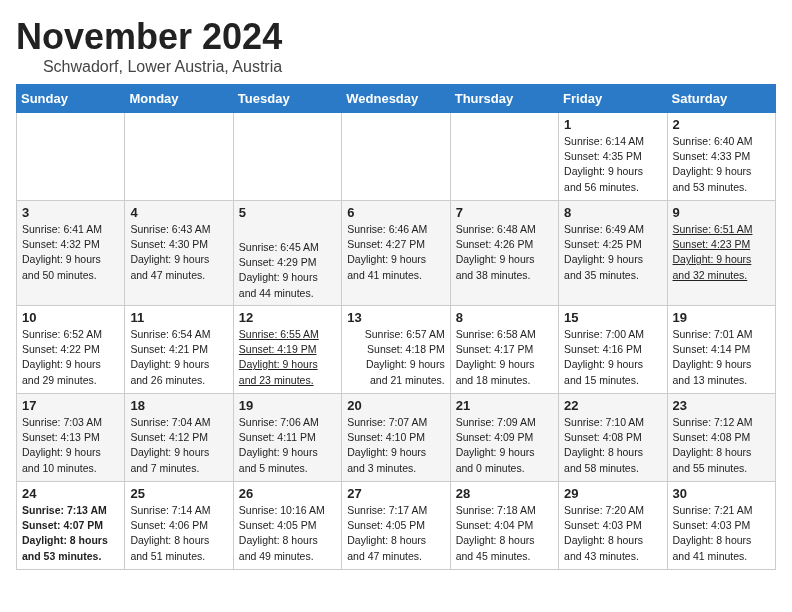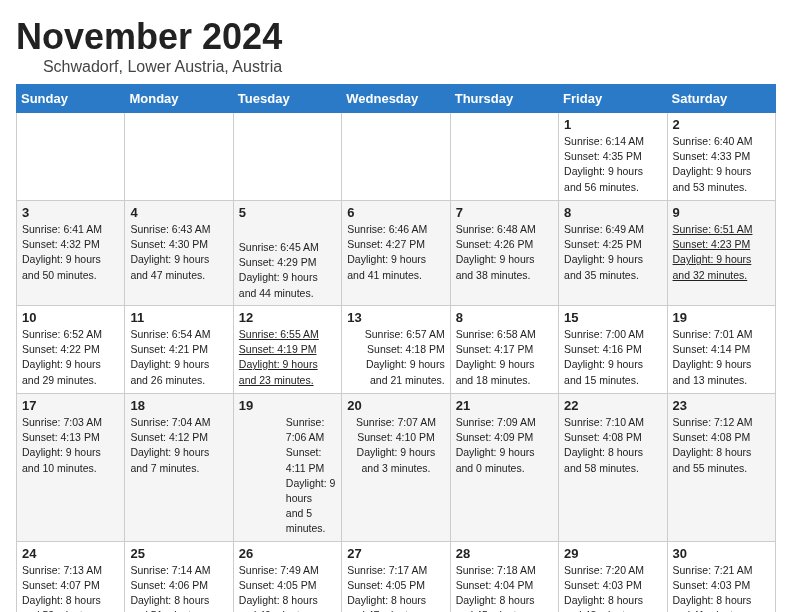--- a/index.html
+++ b/index.html
@@ -256,28 +256,28 @@
           </td>
           <td>
             <span class="day-num">18</span>
             <div class="day-info" style="white-space: pre-line;">Sunrise: 7:04 AM
 Sunset: 4:12 PM
 Daylight: 9 hours
 and 7 minutes.</div>
           </td>
           <td>
             <span class="day-num">19</span>
-            <div class="day-info" style="white-space: pre-line; margin-left: 47px;">Sunrise: 7:06 AM
+            <div class="day-info" style="white-space: pre-line;">Sunrise: 7:06 AM
 Sunset: 4:11 PM
 Daylight: 9 hours
 and 5 minutes.</div>
           </td>
           <td>
             <span class="day-num">20</span>
-            <div class="day-info" style="white-space: pre-line; text-align: center;">Sunrise: 7:07 AM
+            <div class="day-info" style="white-space: pre-line;">Sunrise: 7:07 AM
 Sunset: 4:10 PM
 Daylight: 9 hours
 and 3 minutes.</div>
           </td>
           <td>
             <span class="day-num">21</span>
             <div class="day-info" style="white-space: pre-line;">Sunrise: 7:09 AM
 Sunset: 4:09 PM
 Daylight: 9 hours
 and 0 minutes.</div>
@@ -293,35 +293,35 @@
             <span class="day-num">23</span>
             <div class="day-info" style="white-space: pre-line;">Sunrise: 7:12 AM
 Sunset: 4:08 PM
 Daylight: 8 hours
 and 55 minutes.</div>
           </td>
         </tr>
         <tr>
           <td>
             <span class="day-num">24</span>
-            <div class="day-info" style="white-space: pre-line;">Sunrise: 7:13 AM
+            <div class="day-info" style="white-space: pre-line; font-weight: bold;">Sunrise: 7:13 AM
 Sunset: 4:07 PM
 Daylight: 8 hours
 and 53 minutes.</div>
           </td>
           <td>
             <span class="day-num">25</span>
             <div class="day-info" style="white-space: pre-line;">Sunrise: 7:14 AM
 Sunset: 4:06 PM
 Daylight: 8 hours
 and 51 minutes.</div>
           </td>
           <td>
             <span class="day-num">26</span>
-            <div class="day-info" style="white-space: pre-line;">Sunrise: 7:49 AM
+            <div class="day-info" style="white-space: pre-line;">Sunrise: 10:16 AM
 Sunset: 4:05 PM
 Daylight: 8 hours
 and 49 minutes.</div>
           </td>
           <td>
             <span class="day-num">27</span>
             <div class="day-info" style="white-space: pre-line;">Sunrise: 7:17 AM
 Sunset: 4:05 PM
 Daylight: 8 hours
 and 47 minutes.</div>

